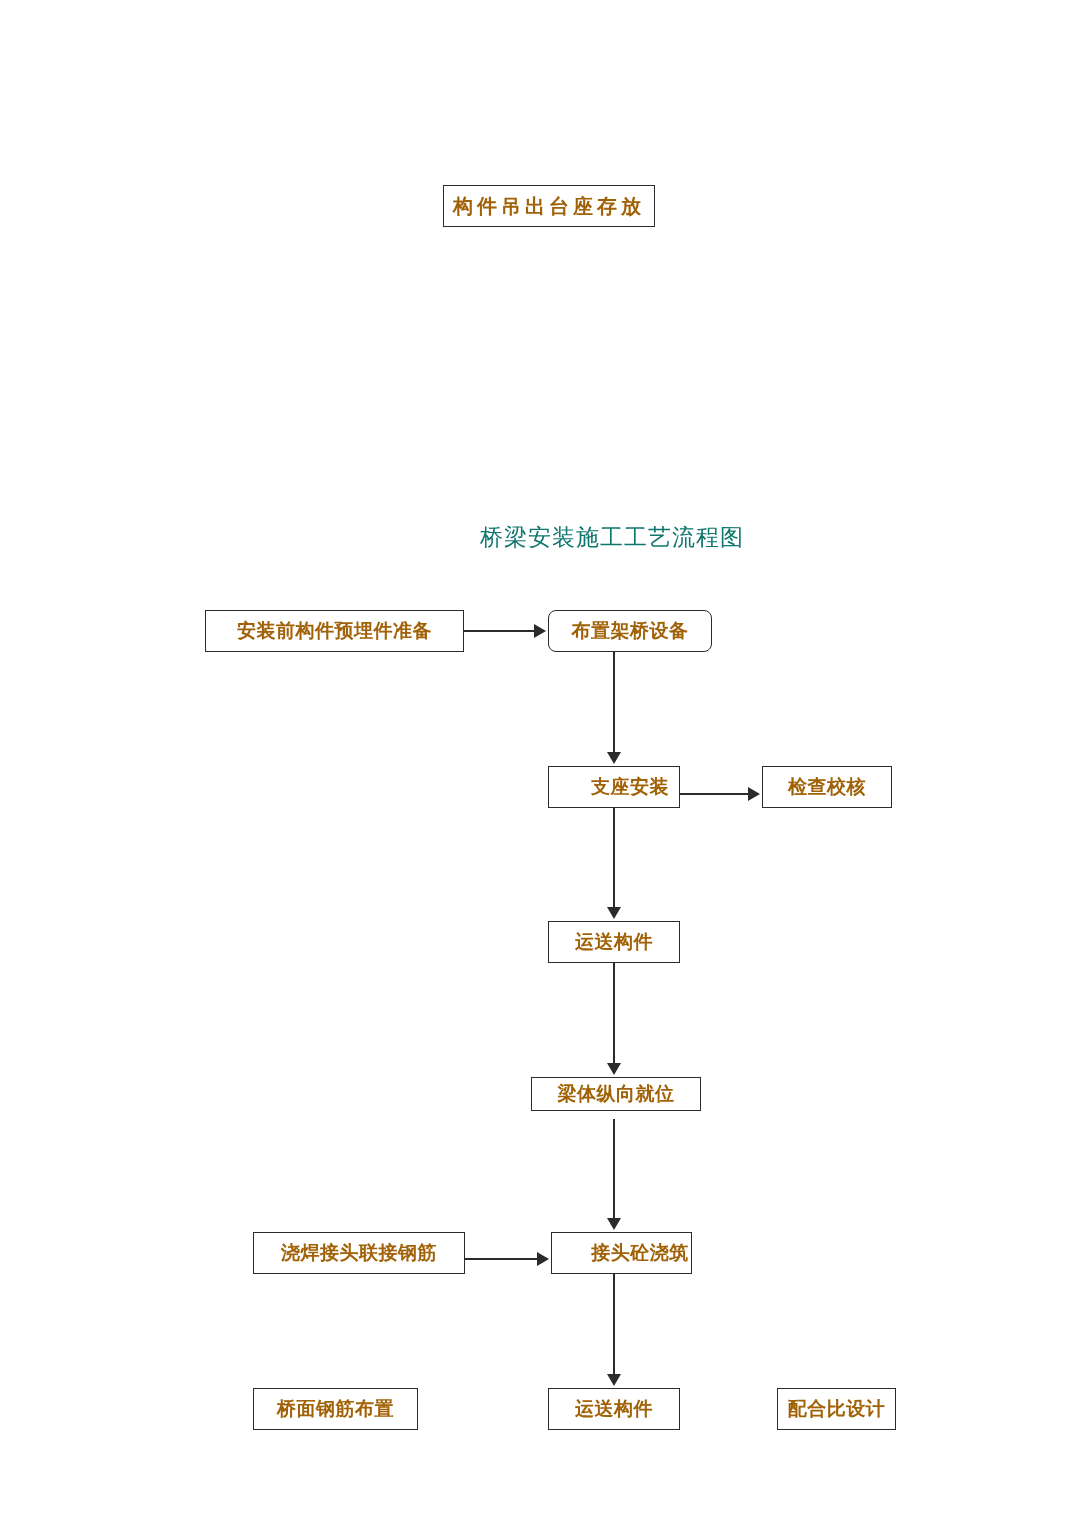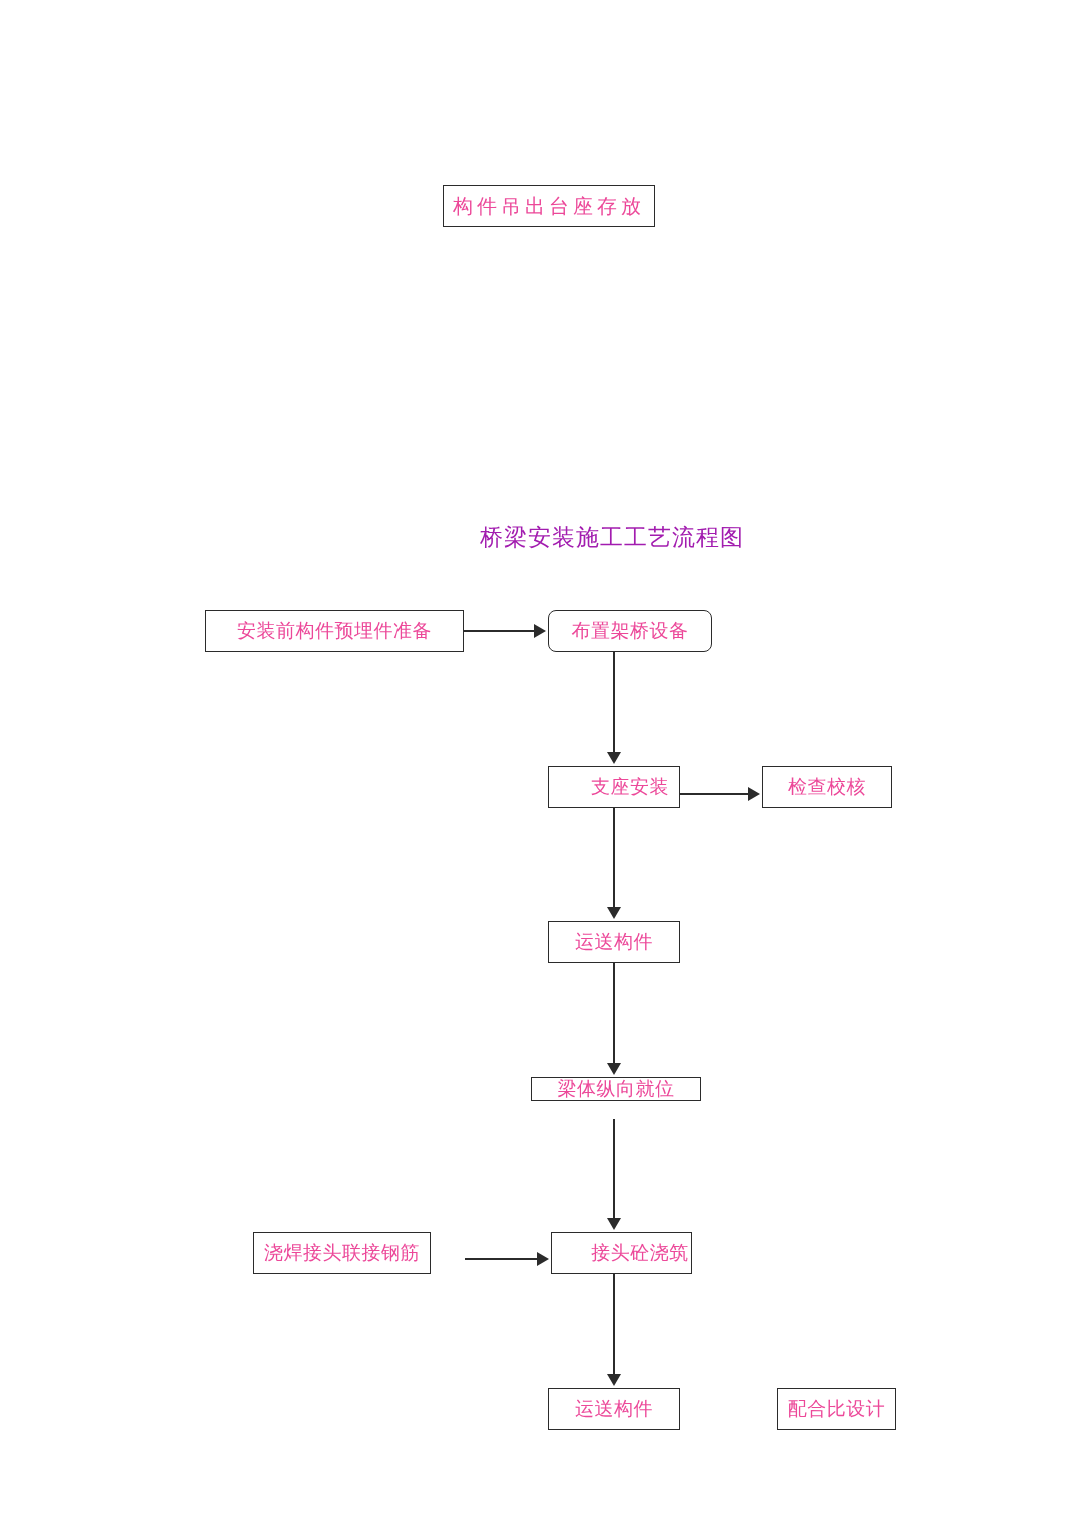--- a/index.html
+++ b/index.html
@@ -24,33 +24,34 @@
     box-sizing: border-box;
     border: 1.6px solid #2b2b2b;
     background: #ffffff;
     display: flex;
     align-items: center;
     justify-content: center;
     text-align: left;
     font-family: "Liberation Serif", "DejaVu Serif", serif;
     font-size: 19px;
     line-height: 1.1;
-    color: #ec4899;
+    color: #a16207;
     letter-spacing: 0.5px;
     white-space: nowrap;
+    font-weight: bold;
   }
   .node.wide-letter {
     letter-spacing: 4px;
     font-size: 20px;
   }
   .chart-title {
     position: absolute;
     font-family: "Liberation Serif", "DejaVu Serif", serif;
     font-size: 23px;
-    color: #a21caf;
+    color: #0f766e;
     letter-spacing: 1px;
     white-space: nowrap;
   }
   .edge {
     position: absolute;
     background: #2b2b2b;
   }
   .edge.v { width: 2px; }
   .edge.h { height: 2px; }
   .arrowhead {
@@ -108,41 +109,44 @@
   <div class="edge v" style="left:613px; top:808px; height:99px;"></div>
   <div class="arrowhead down" style="left:607px; top:907px;"></div>
 
   <div class="node" style="left:548px; top:921px; width:132px; height:42px;">
     <span>运送构件</span>
   </div>
 
   <div class="edge v" style="left:613px; top:963px; height:100px;"></div>
   <div class="arrowhead down" style="left:607px; top:1063px;"></div>
 
-  <div class="node" style="left:531px; top:1077px; width:170px; height:24px;">
+  <div class="node" style="left:531px; top:1077px; width:170px; height:34px;">
     <span>梁体纵向就位</span>
   </div>
 
   <div class="edge v" style="left:613px; top:1119px; height:99px;"></div>
   <div class="arrowhead down" style="left:607px; top:1218px;"></div>
 
-  <div class="node" style="left:253px; top:1232px; width:178px; height:42px;">
+  <div class="node" style="left:253px; top:1232px; width:212px; height:42px;">
     <span>浇焊接头联接钢筋</span>
   </div>
 
   <div class="node" style="left:551px; top:1232px; width:141px; height:42px;padding-left:37px;">
     <span>接头砼浇筑</span>
   </div>
 
   <div class="edge h" style="left:465px; top:1258px; width:74px;"></div>
   <div class="arrowhead right" style="left:537px; top:1252px;"></div>
 
   <div class="edge v" style="left:613px; top:1274px; height:100px;"></div>
   <div class="arrowhead down" style="left:607px; top:1374px;"></div>
 
+  <div class="node" style="left:253px; top:1388px; width:165px; height:42px;">
+    <span>桥面钢筋布置</span>
+  </div>
 
   <div class="node" style="left:548px; top:1388px; width:132px; height:42px;">
     <span>运送构件</span>
   </div>
 
   <div class="node" style="left:777px; top:1388px; width:119px; height:42px;">
     <span>配合比设计</span>
   </div>
 
 </div>

